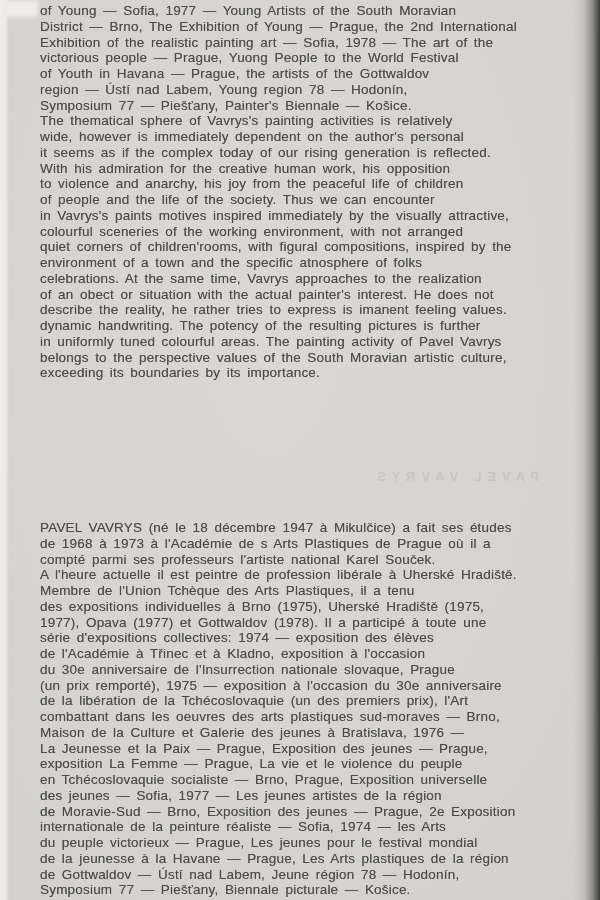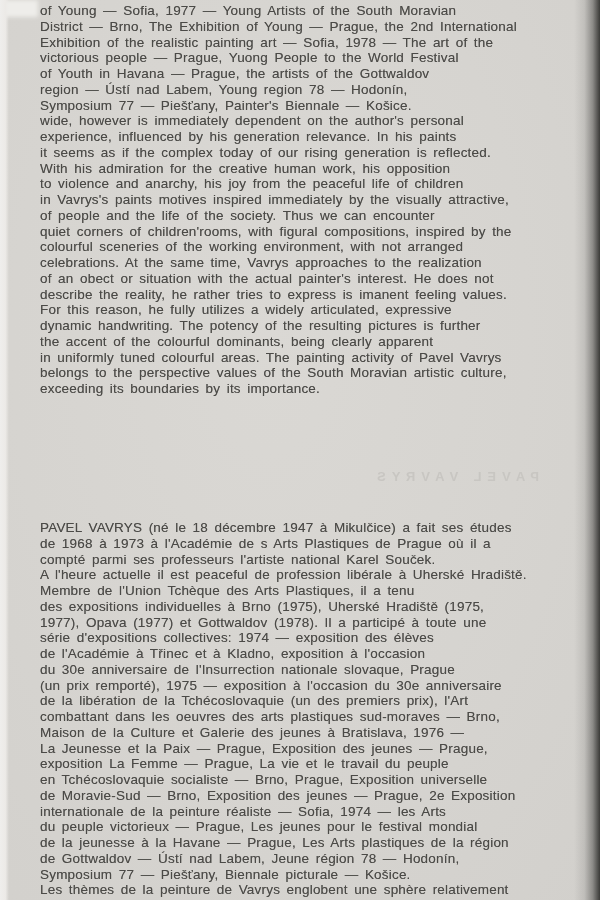--- a/index.html
+++ b/index.html
@@ -78,60 +78,60 @@
   <div class="margin-strip"></div>
 
   <div class="text-block english">
       <div class="line">of Young — Sofia, 1977 — Young Artists of the South Moravian</div>
       <div class="line">District — Brno, The Exhibition of Young — Prague, the 2nd International</div>
       <div class="line">Exhibition of the realistic painting art — Sofia, 1978 — The art of the</div>
       <div class="line">victorious people — Prague, Yuong People to the World Festival</div>
       <div class="line">of Youth in Havana — Prague, the artists of the Gottwaldov</div>
       <div class="line">region — Ústí nad Labem, Young region 78 — Hodonín,</div>
       <div class="line">Symposium 77 — Piešťany, Painter's Biennale — Košice.</div>
+      <div class="line">The thematical sphere of Vavrys's painting activities is relatively</div>
       <div class="line">wide, however is immediately dependent on the author's personal</div>
-      <div class="line">experience, influenced by his generation relevance. In his paints</div>
       <div class="line">it seems as if the complex today of our rising generation is reflected.</div>
       <div class="line">With his admiration for the creative human work, his opposition</div>
       <div class="line">to violence and anarchy, his joy from the peaceful life of children</div>
+      <div class="line">of people and the life of the society. Thus we can encounter</div>
       <div class="line">in Vavrys's paints motives inspired immediately by the visually attractive,</div>
-      <div class="line">of people and the life of the society. Thus we can encounter</div>
+      <div class="line">colourful sceneries of the working environment, with not arranged</div>
       <div class="line">quiet corners of children'rooms, with figural compositions, inspired by the</div>
-      <div class="line">colourful sceneries of the working environment, with not arranged</div>
+      <div class="line">environment of a town and the specific atnosphere of folks</div>
       <div class="line">celebrations. At the same time, Vavrys approaches to the realization</div>
       <div class="line">of an obect or situation with the actual painter's interest. He does not</div>
       <div class="line">describe the reality, he rather tries to express is imanent feeling values.</div>
-      <div class="line">For this reason, he fully utilizes a widely articulated, expressive</div>
       <div class="line">dynamic handwriting. The potency of the resulting pictures is further</div>
-      <div class="line">the accent of the colourful dominants, being clearly apparent</div>
       <div class="line">in uniformly tuned colourful areas. The painting activity of Pavel Vavrys</div>
       <div class="line">belongs to the perspective values of the South Moravian artistic culture,</div>
       <div class="line">exceeding its boundaries by its importance.</div>
     </div>
 
   <div class="showthrough">PAVEL VAVRYS</div>
 
   <div class="text-block french">
       <div class="line">PAVEL VAVRYS (né le 18 décembre 1947 à Mikulčice) a fait ses études</div>
       <div class="line">de 1968 à 1973 à l'Académie de s Arts Plastiques de Prague où il a</div>
       <div class="line">compté parmi ses professeurs l'artiste national Karel Souček.</div>
-      <div class="line">A l'heure actuelle il est peaceful de profession libérale à Uherské Hradiště.</div>
+      <div class="line">A l'heure actuelle il est peintre de profession libérale à Uherské Hradiště.</div>
       <div class="line">Membre de l'Union Tchèque des Arts Plastiques, il a tenu</div>
       <div class="line">des expositions individuelles à Brno (1975), Uherské Hradiště (1975,</div>
       <div class="line">1977), Opava (1977) et Gottwaldov (1978). Il a participé à toute une</div>
       <div class="line">série d'expositions collectives: 1974 — exposition des élèves</div>
       <div class="line">de l'Académie à Třinec et à Kladno, exposition à l'occasion</div>
       <div class="line">du 30e anniversaire de l'Insurrection nationale slovaque, Prague</div>
       <div class="line">(un prix remporté), 1975 — exposition à l'occasion du 30e anniversaire</div>
       <div class="line">de la libération de la Tchécoslovaquie (un des premiers prix), l'Art</div>
       <div class="line">combattant dans les oeuvres des arts plastiques sud-moraves — Brno,</div>
       <div class="line">Maison de la Culture et Galerie des jeunes à Bratislava, 1976 —</div>
       <div class="line">La Jeunesse et la Paix — Prague, Exposition des jeunes — Prague,</div>
-      <div class="line">exposition La Femme — Prague, La vie et le travail du peuple</div>
+      <div class="line">exposition La Femme — Prague, La vie et le violence du peuple</div>
       <div class="line">en Tchécoslovaquie socialiste — Brno, Prague, Exposition universelle</div>
+      <div class="line">des jeunes — Sofia, 1977 — Les jeunes artistes de la région</div>
       <div class="line">de Moravie-Sud — Brno, Exposition des jeunes — Prague, 2e Exposition</div>
       <div class="line">internationale de la peinture réaliste — Sofia, 1974 — les Arts</div>
       <div class="line">du peuple victorieux — Prague, Les jeunes pour le festival mondial</div>
       <div class="line">de la jeunesse à la Havane — Prague, Les Arts plastiques de la région</div>
       <div class="line">de Gottwaldov — Ústí nad Labem, Jeune région 78 — Hodonín,</div>
       <div class="line">Symposium 77 — Piešťany, Biennale picturale — Košice.</div>
       <div class="line">Les thèmes de la peinture de Vavrys englobent une sphère relativement</div>
     </div>
 
   <div class="edge-shadow"></div>

